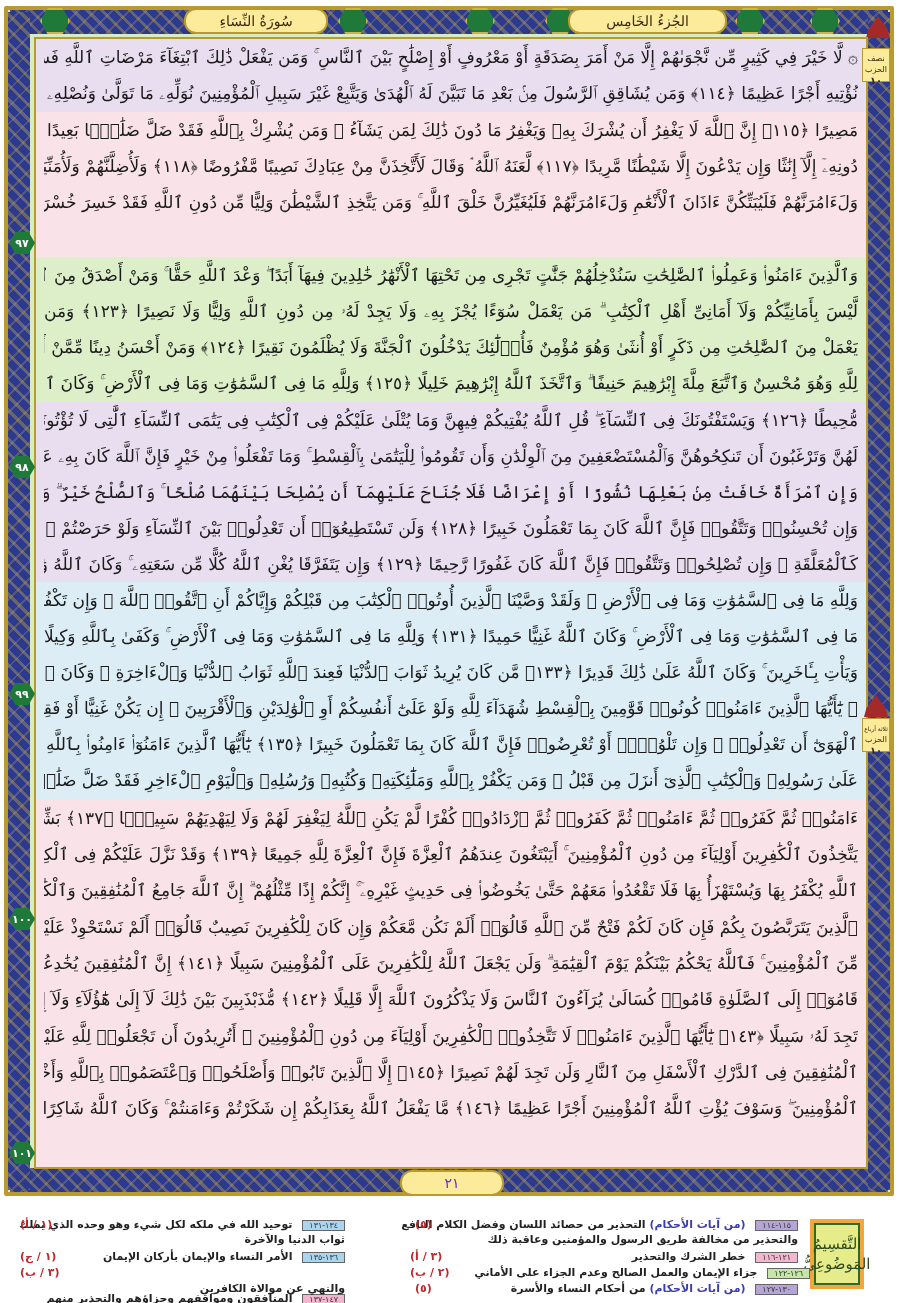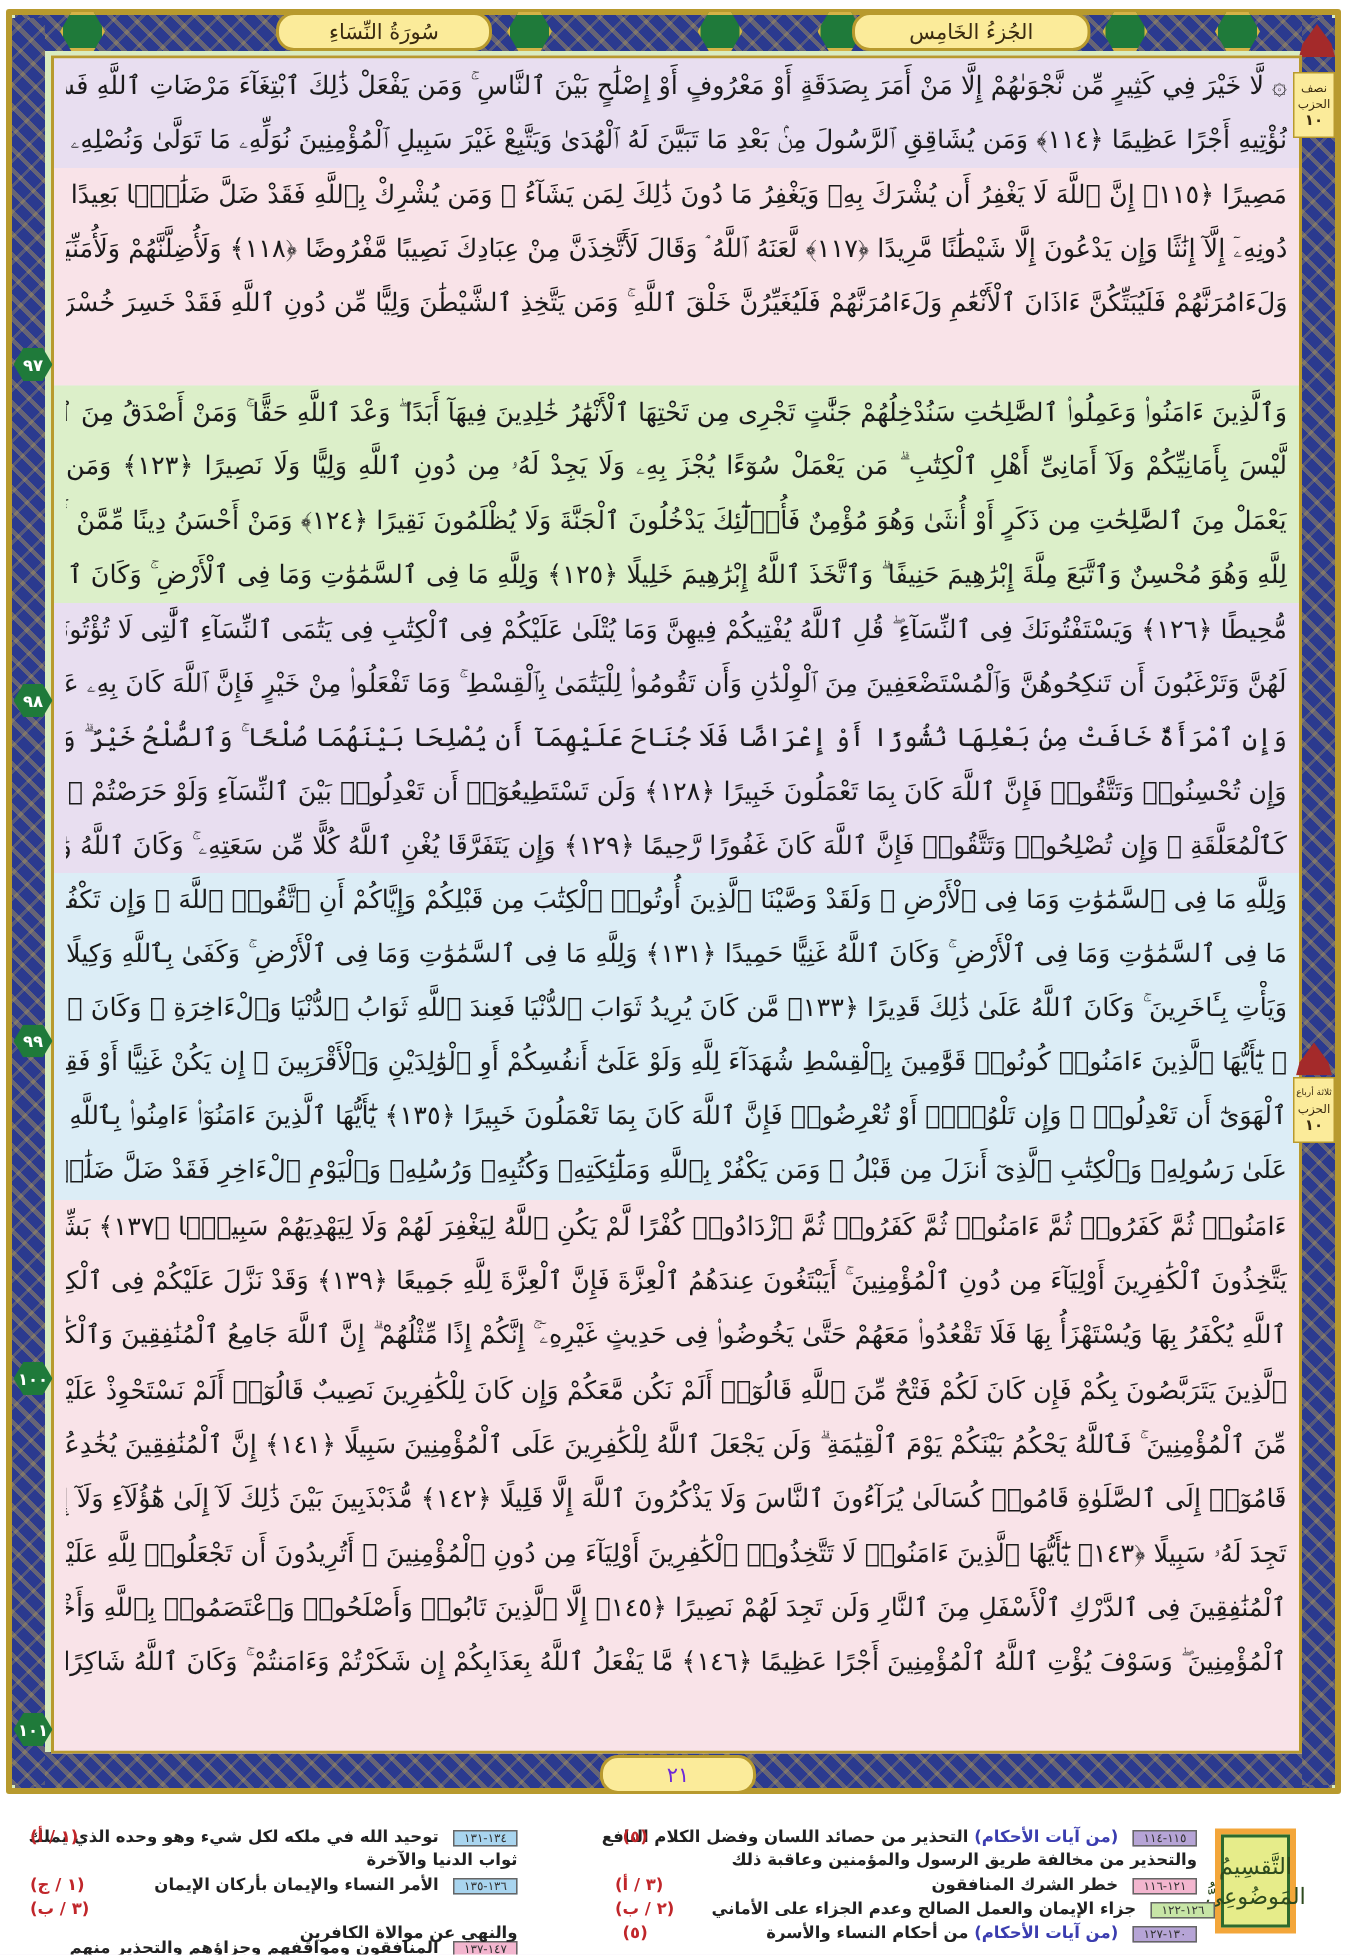--- a/index.html
+++ b/index.html
@@ -11,21 +11,21 @@
   .band.bottom{left:6px;right:6px;bottom:4px;height:24px;}
   .band.left{left:4px;top:6px;bottom:6px;width:22px;}
   .band.right{right:4px;top:6px;bottom:6px;width:22px;}
   .band::before{content:"";position:absolute;inset:0;background:repeating-linear-gradient(45deg,rgba(212,178,70,.35) 0 3px,transparent 3px 10px),repeating-linear-gradient(-45deg,rgba(212,178,70,.25) 0 2px,transparent 2px 12px);}
   .hexgreen{position:absolute;width:26px;height:22px;background:#1f7a3a;border:2px solid #d4b246;clip-path:polygon(25% 0,75% 0,100% 50%,75% 100%,25% 100%,0 50%);}
   .cartouche{position:absolute;top:8px;height:22px;background:#fbeb9a;border:2px solid #b89a2e;border-radius:12px;display:flex;align-items:center;justify-content:center;font-family:"DejaVu Serif",serif;font-size:14px;color:#3a2a10;direction:rtl;}
   .page-num-cart{position:absolute;left:400px;top:1170px;width:100px;height:22px;background:#fbeb9a;border:2px solid #b89a2e;border-radius:12px;display:flex;align-items:center;justify-content:center;font-family:"DejaVu Serif",serif;font-size:14px;color:#6d28d9;}
   .text-area{position:absolute;left:34px;top:37px;width:830px;height:1128px;border:2px solid #b89a2e;background:#efe6f3;}
   .section{position:absolute;left:0;right:0;}
   .line{position:absolute;left:8px;right:8px;height:36px;direction:rtl;font-family:"DejaVu Serif",serif;font-size:17px;line-height:36px;color:#1a1a1a;white-space:nowrap;overflow:hidden;text-align:justify;text-align-last:justify;}
-  .hizb-box{position:absolute;width:28px;height:44px;background:#fbeb9a;border:1px solid #b89a2e;font-size:8px;text-align:center;color:#3a2a10;line-height:11px;padding-top:4px;box-sizing:border-box;direction:rtl;}
+  .hizb-box{position:absolute;width:28px;height:34px;background:#fbeb9a;border:1px solid #b89a2e;font-size:8px;text-align:center;color:#3a2a10;line-height:11px;padding-top:4px;box-sizing:border-box;direction:rtl;}
   .dome{position:absolute;width:24px;height:22px;background:#a42a2a;clip-path:polygon(50% 0,90% 60%,100% 100%,0 100%,10% 60%);}
   .sidenum{position:absolute;left:9px;width:26px;height:22px;background:#1f7a3a;color:#fff;font-size:11px;font-weight:bold;display:flex;align-items:center;justify-content:center;clip-path:polygon(25% 0,75% 0,100% 50%,75% 100%,25% 100%,0 50%);}
   .footer{position:absolute;left:0;top:1200px;width:900px;height:103px;background:#fff;}
   .logo{position:absolute;left:810px;top:19px;width:54px;height:70px;background:#f3a63a;padding:4px;box-sizing:border-box;}
   .logo-in{width:100%;height:100%;background:#e6ec8a;border:2px solid #2d6a2e;box-sizing:border-box;display:flex;flex-direction:column;align-items:center;justify-content:center;font-family:"DejaVu Serif",serif;font-size:15px;color:#2d4a1e;direction:rtl;line-height:20px;}
   .frow{position:absolute;direction:rtl;font-size:11px;font-weight:bold;color:#222;white-space:nowrap;}
   .fcode{display:inline-block;font-size:8px;padding:0 6px;border:1px solid #666;margin-left:6px;color:#333;font-weight:normal;}
   .fref{position:absolute;color:#c0262a;font-size:11px;font-weight:bold;direction:ltr;}
   .ahkam{color:#3b3db0;}
 </style>
@@ -136,21 +136,21 @@
     <span class="ahkam">(من آيات الأحكام)</span>
     <span>التحذير من حصائد اللسان وفضل الكلام النافع</span>
   </div>
   <div class="frow" style="right:102px;top:33px;margin-left:44px;">
     <span>والتحذير من مخالفة طريق الرسول والمؤمنين وعاقبة ذلك</span>
   </div>
   <span class="fref" style="left:415px;top:18px;">(٥)</span>
 
   <div class="frow" style="right:102px;top:50px;">
     <span class="fcode" style="background:#f3b6cf;">١٢١-١١٦</span>
-    <span>خطر الشرك المنافقون</span>
+    <span>خطر الشرك والتحذير</span>
   </div>
   <span class="fref" style="left:410px;top:50px;">(٣ / أ)</span>
 
   <div class="frow" style="right:90px;top:66px;text-align:right;">
     <span class="fcode" style="background:#c7e5a6;">١٢٦-١٢٢</span>
     <span>جزاء الإيمان والعمل الصالح وعدم الجزاء على الأماني</span>
   </div>
   <span class="fref" style="left:410px;top:66px;">(٢ / ب)</span>
 
   <div class="frow" style="right:102px;top:82px;">

